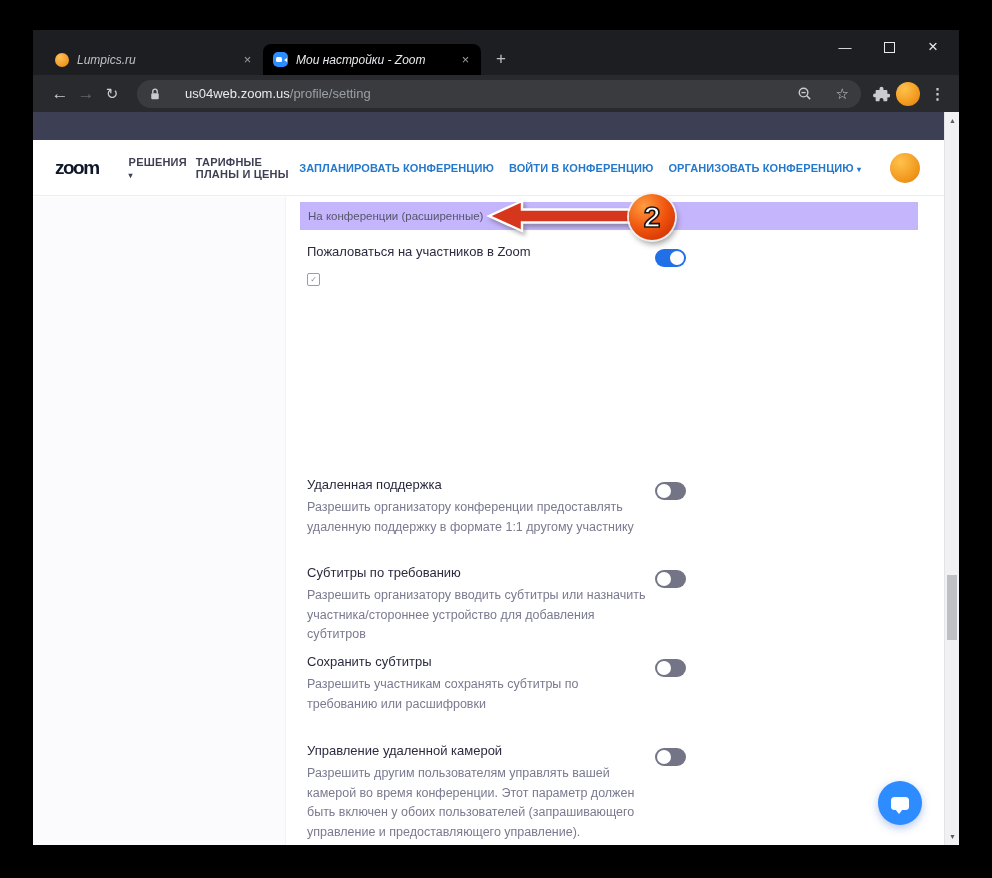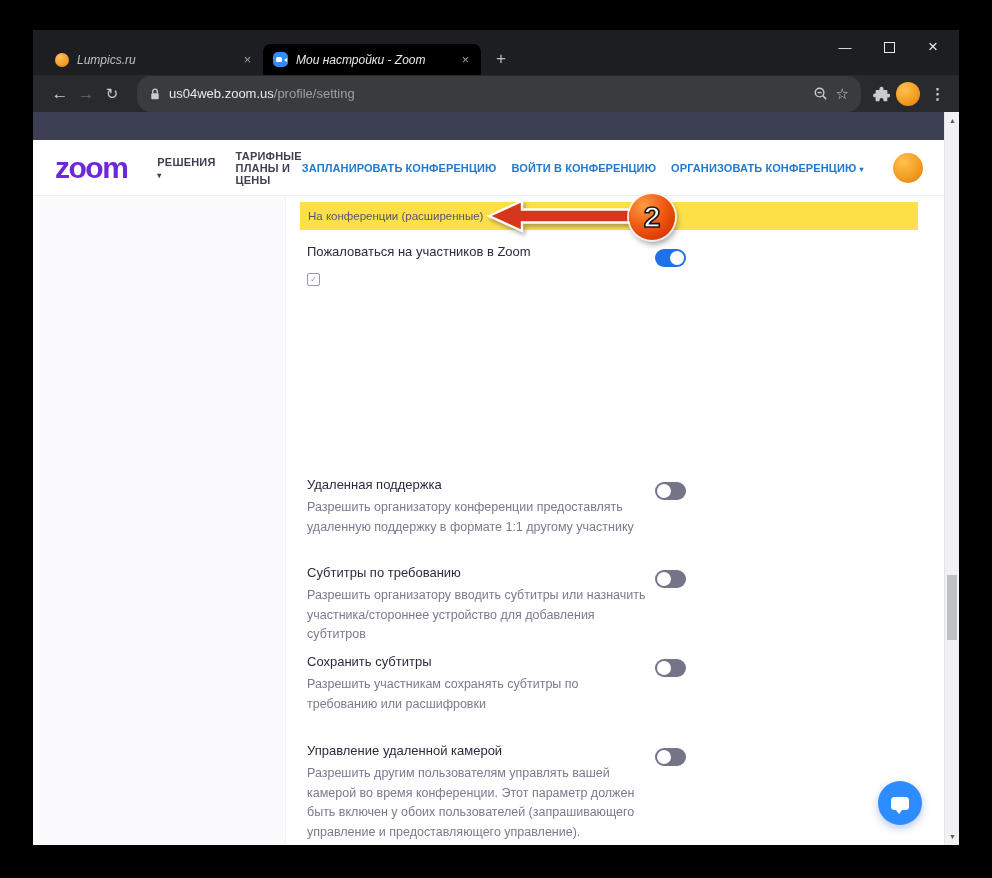--- a/index.html
+++ b/index.html
@@ -26,50 +26,50 @@
        color:#bdc1c6;font-size:17px;margin-left:6px;margin-bottom:2px;}
   .win-controls{position:absolute;right:4px;top:4px;display:flex;color:#e8eaed;}
   .win-btn{width:44px;height:26px;display:flex;align-items:center;justify-content:center;font-size:13px;}
   .max-box{width:9px;height:9px;border:1.2px solid #e8eaed;display:inline-block;}
 
   .toolbar{position:absolute;left:0;top:45px;width:926px;height:37px;background:#292a2e;
        display:flex;align-items:center;padding:0 10px 0 14px;box-sizing:border-box;}
   .nav-btn{font-size:17px;color:#c8cbcf;width:26px;text-align:center;}
   .nav-btn.disabled{color:#63666a;}
   .nav-btn.reload{font-size:15px;}
-  .omnibox{flex:1;height:36px;margin:0 12px;background:#3a3b3f;border-radius:14px;
-       display:flex;align-items:center;padding:0 12px;gap:8px;box-sizing:border-box;}
+  .omnibox{flex:1;height:28px;margin:0 12px;background:#3a3b3f;border-radius:14px;
+       display:flex;align-items:center;padding:0 12px;gap:24px;box-sizing:border-box;}
   .url{font-size:13px;white-space:nowrap;}
   .url .host{color:#e8eaed;} .url .path{color:#9aa0a6;}
   .omni-spacer{flex:1;}
   .tool-icon{color:#c8cbcf;display:flex;align-items:center;}
   .star{font-size:15px;color:#c8cbcf;}
   .chrome-avatar{width:24px;height:24px;border-radius:50%;margin:0 6px;
        background:radial-gradient(circle at 35% 30%,#ffc24d,#f29a1f 60%,#d97f12);}
   .menu-dots{font-size:15px;color:#c8cbcf;font-weight:bold;padding:0 4px;}
 
   
   .page{position:absolute;left:0;top:82px;width:926px;height:733px;background:#fff;overflow:hidden;}
   .banner{position:absolute;left:0;top:0;width:926px;height:28px;background:#3d3f54;}
   .site-header{position:absolute;left:0;top:28px;width:911px;height:56px;background:#fff;
        border-bottom:1px solid #ececf1;display:flex;align-items:center;
        padding:0 24px 0 22px;box-sizing:border-box;}
-  .logo{font-size:30px;font-weight:bold;color:#6d28d9;letter-spacing:-1.5px;margin-right:30px;}
-  .site-nav{display:flex;gap:20px;align-items:center;}
+  .logo{font-size:19px;font-weight:bold;color:#0f172a;letter-spacing:-1.5px;margin-right:30px;}
+  .site-nav{display:flex;gap:9px;align-items:center;}
   .nav-item{font-size:11px;font-weight:bold;color:#3f3f54;letter-spacing:.2px;}
   .nav-item .caret{font-size:8px;color:#3f3f54;}
   .site-actions{margin-left:auto;display:flex;gap:15px;align-items:center;}
   .action-link{font-size:11px;font-weight:bold;color:#2479cc;letter-spacing:.1px;white-space:nowrap;}
   .action-link .caret{font-size:8px;}
   .site-avatar{width:30px;height:30px;border-radius:50%;margin-left:14px;
        background:radial-gradient(circle at 35% 30%,#ffc24d,#f29a1f 60%,#d97f12);}
   .sidebar{position:absolute;left:0;top:85px;width:252px;height:648px;background:#fbfbfd;
        border-right:1px solid #f2f2f5;}
 
-  .section-bar{position:absolute;left:267px;top:90px;width:618px;height:28px;background:#fde047;
+  .section-bar{position:absolute;left:267px;top:90px;width:618px;height:28px;background:#c4b5fd;
        display:flex;align-items:center;padding-left:8px;box-sizing:border-box;
        font-size:11.5px;color:#56566b;}
 
   .annot-arrow{position:absolute;left:452px;top:86px;filter:drop-shadow(2px 3px 2px rgba(70,70,70,.45));}
   .annot-badge{position:absolute;left:596px;top:82px;width:46px;height:46px;border-radius:50%;
        background:radial-gradient(circle at 32% 26%,#ff9c3f 0%,#f0560f 48%,#d83a05 78%,#c23404 100%);
        box-shadow:0 0 0 2px rgba(245,245,245,.9),2px 4px 6px rgba(0,0,0,.4);
        display:flex;align-items:center;justify-content:center;}
   .annot-badge span{font-size:30px;font-weight:bold;color:#fff;
        -webkit-text-stroke:1.6px #141414;line-height:1;}

